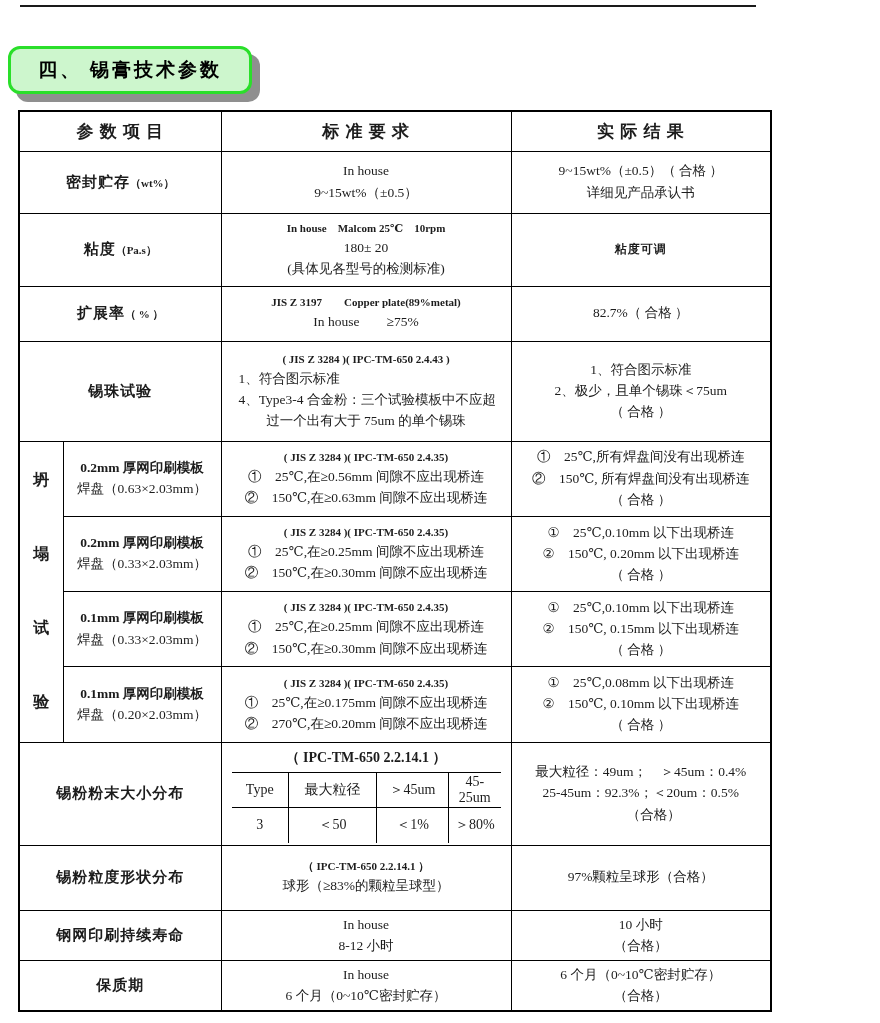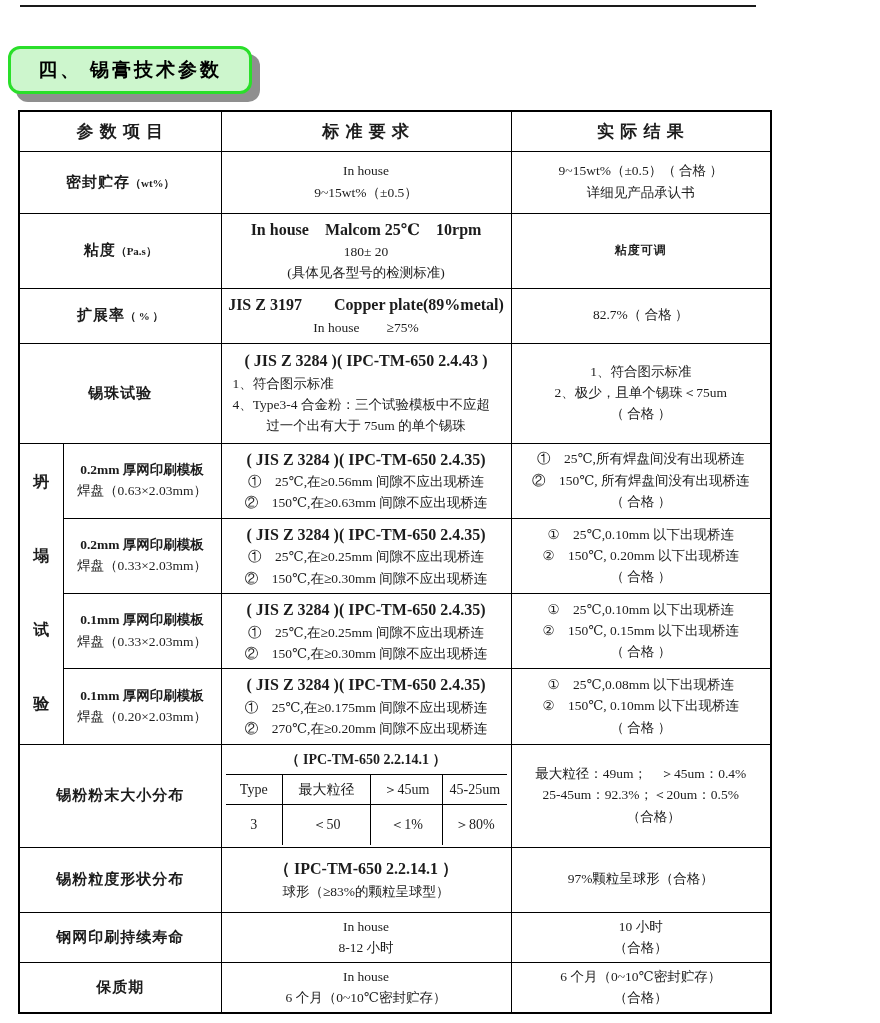--- a/index.html
+++ b/index.html
@@ -23,27 +23,27 @@
     display:flex;align-items:center;justify-content:center;
     font-weight:bold;font-size:19px;letter-spacing:3px;color:#000;margin-top:12px;
   }
   table.spec{
     position:absolute;left:18px;top:110px;width:752px;
     border-collapse:collapse;table-layout:fixed;
     border:2px solid var(--border-color);
   }
   table.spec td,table.spec th{
     border:1px solid var(--border-color);
-    vertical-align:middle;text-align:center;padding:2px 4px;overflow:hidden;
+    vertical-align:middle;text-align:center;padding:2px 10px;overflow:hidden;
   }
   th.hdr{font-size:17px;font-weight:bold;letter-spacing:1px;height:40px;}
   .param{font-size:15px;font-weight:bold;letter-spacing:1px;}
   .param .unit{font-size:11px;font-weight:bold;letter-spacing:0;}
   .ln{white-space:pre-wrap;margin:3px 0;font-size:13.5px;line-height:1.35;}
-  .b{font-weight:bold;font-size:16px;}
+  .b{font-weight:bold;font-size:11px;}
   .left{text-align:left;padding-left:7px;}
   .indent{padding-left:26px;}
   .res-bold{font-weight:bold;font-size:12px;letter-spacing:1px;}
   td.vert{padding:0;}
   .vert-wrap{display:flex;flex-direction:column;justify-content:space-around;align-items:center;height:296px;}
   .vert-wrap div{font-size:16px;font-weight:bold;}
   td.subwrap{padding:0;vertical-align:top;}
   table.sub{width:100%;height:98px;border-collapse:collapse;table-layout:fixed;}
   table.sub td{border:1px solid var(--border-color);font-size:14px;text-align:center;padding:1px 2px;}
   table.sub tr:first-child td{border-top:none;}

